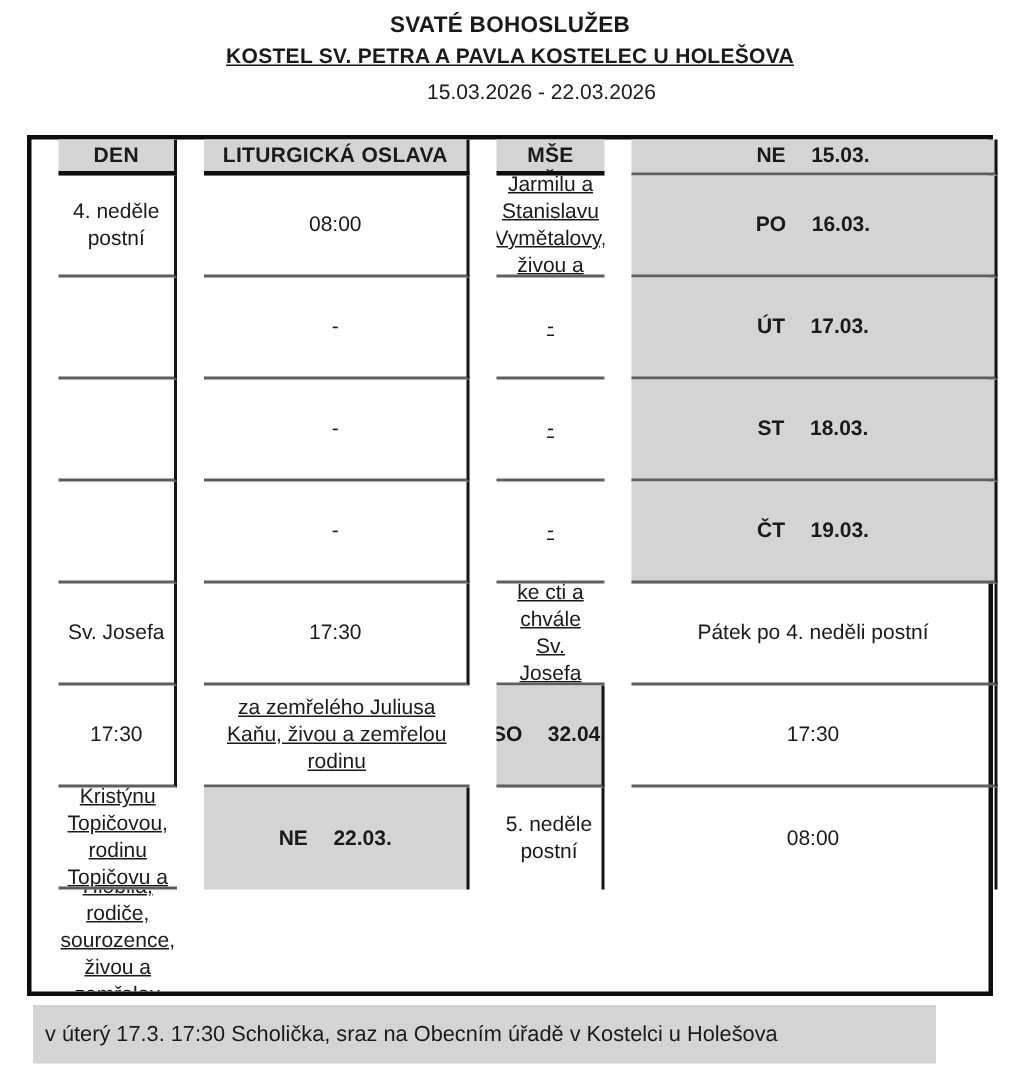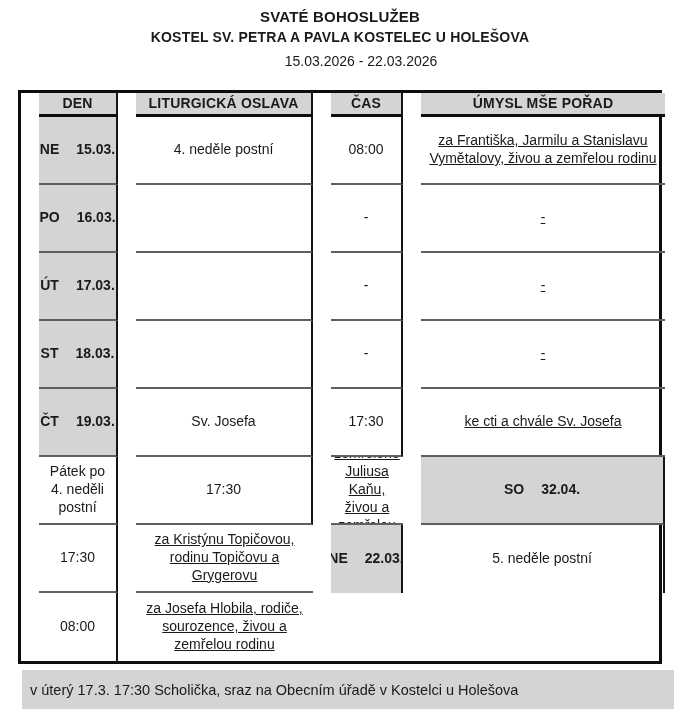--- a/index.html
+++ b/index.html
@@ -9,21 +9,21 @@
     background: #ffffff;
     font-family: "Liberation Sans", sans-serif;
     color: #1a1a1a;
     overflow: hidden;
   }
   .page { position: relative; width: 680px; height: 727px; }
 
   
   .titles { position: absolute; top: 8px; left: 0; width: 100%; text-align: center; }
   .title-line1 { font-size: 15px; font-weight: bold; letter-spacing: 0.2px; }
-  .title-line2 { font-size: 14px; font-weight: bold; margin-top: 4px; letter-spacing: 0.2px; }
+  .title-line2 { font-size: 14px; font-weight: bold; margin-top: 4px; letter-spacing: 0.2px; text-decoration: underline; }
   .title-line3 { font-size: 14px; font-weight: normal; margin-top: 8px; padding-left: 42px; }
 
   
   .schedule {
     position: absolute;
     left: 18px;
     top: 90px;
     display: grid;
     grid-template-columns: 97px 195px 90px 262px;
     grid-template-rows: 24px repeat(8, 68px);
@@ -59,21 +59,21 @@
     gap: 17px;
     justify-content: center;
   }
   .cell.intention { padding: 1px 5px; text-decoration: underline; }
 
   
   .note-bar {
     position: absolute;
     left: 22px;
     top: 670px;
-    width: 652px;
+    width: 602px;
     height: 39px;
     background: #d4d4d4;
     display: flex;
     align-items: center;
     padding-left: 8px;
     font-size: 14.5px;
   }
 </style>
 </head>
 <body>
@@ -83,21 +83,20 @@
   <div class="titles">
     <div class="title-line1">SVATÉ BOHOSLUŽEB</div>
     <div class="title-line2">KOSTEL SV. PETRA A PAVLA KOSTELEC U HOLEŠOVA</div>
     <div class="title-line3">15.03.2026 - 22.03.2026</div>
   </div>
 
   <div class="schedule">
 
     <div class="cell header">DEN</div>
     <div class="cell header">LITURGICKÁ OSLAVA</div>
-    <div class="cell header">ČAS</div>
     <div class="cell header last-col">ÚMYSL MŠE POŘAD</div>
 
     <div class="cell day">
       <span>NE</span>
       <span>15.03.</span>
     </div>
     <div class="cell">4. neděle postní</div>
     <div class="cell">08:00</div>
     <div class="cell intention last-col">za Františka, Jarmilu a Stanislavu Vymětalovy, živou a zemřelou rodinu</div>
 

